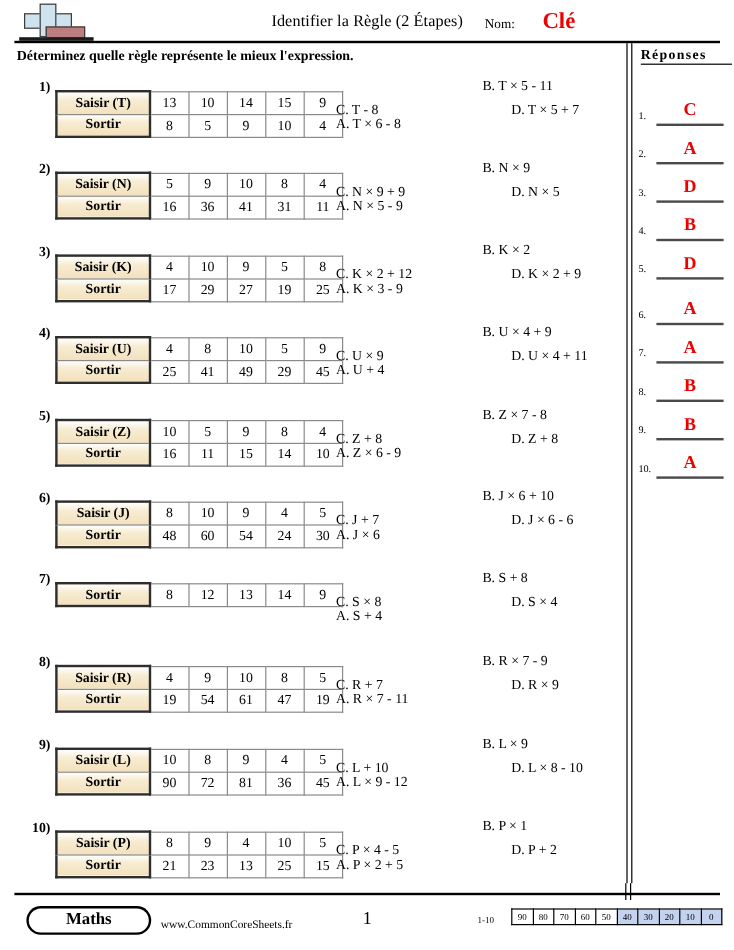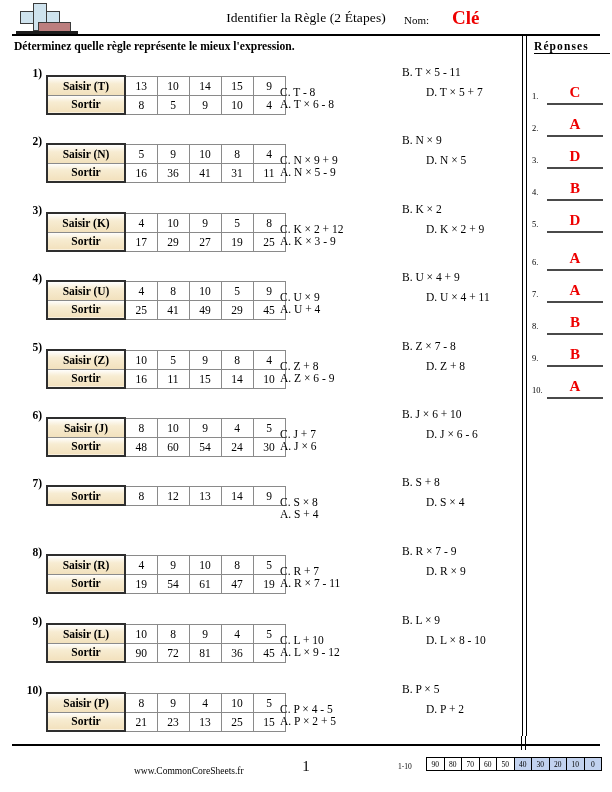--- a/index.html
+++ b/index.html
@@ -589,31 +589,34 @@
             <td class="val">21</td>
             <td class="val">23</td>
             <td class="val">13</td>
             <td class="val">25</td>
             <td class="val">15</td>
           </tr>
         </tbody>
       </table>
       <div class="choices">
         <span class="choice ca">A. P × 2 + 5</span>
-        <span class="choice cb">B. P × 5</span>
+        <span class="choice cb">B. P × 1</span>
         <span class="choice cc">C. P × 4 - 5</span>
         <span class="choice cd">D. P + 2</span>
       </div>
     </div>
   </div>
 
 <div id="footer-tick-a"></div>
 <div id="footer-tick-b"></div>
 <div id="footer-rule"></div>
 <div id="footer">
+  <div id="maths-badge">
+    <div id="maths-badge-inner">Maths</div>
+  </div>
   <div id="site-url">www.CommonCoreSheets.fr</div>
   <div id="page-number">1</div>
   <div id="scale-label">1-10</div>
   <table id="score-scale">
       <tbody>
         <tr id="score-scale-row">
           <td>90</td>
           <td>80</td>
           <td>70</td>
           <td>60</td>

